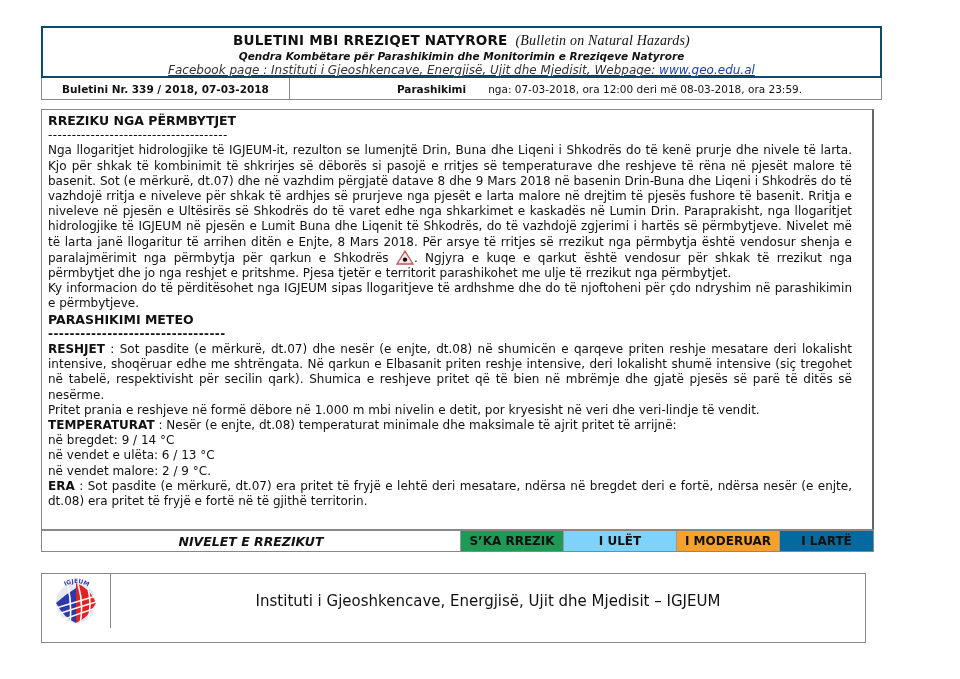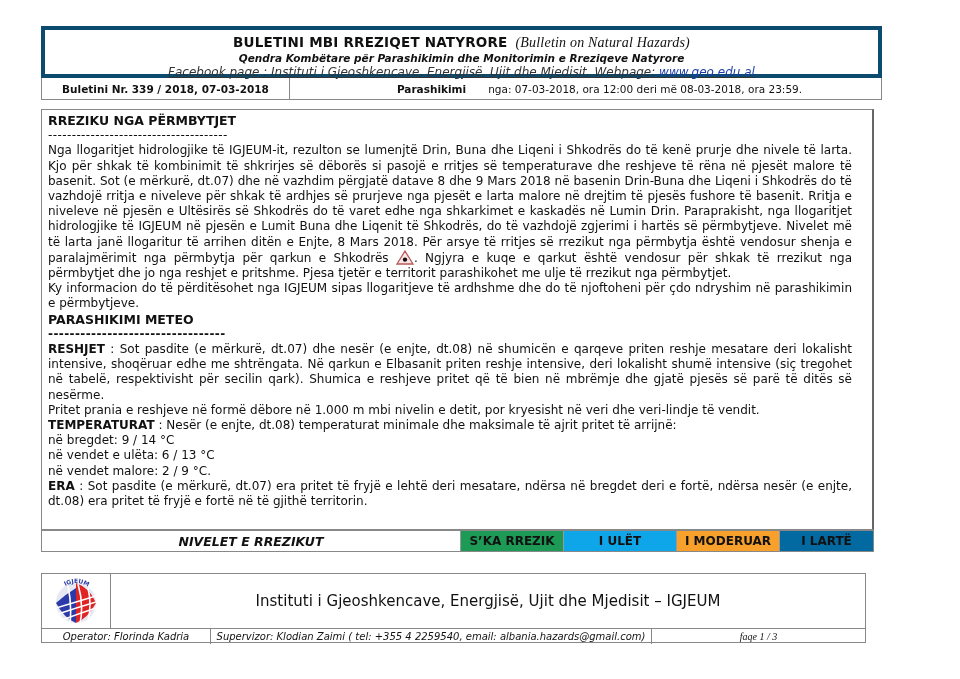--- a/index.html
+++ b/index.html
@@ -1,18 +1,18 @@
 <!DOCTYPE html>
 <html><head>
 <meta charset="utf-8">
 <style>
   html, body { margin: 0; padding: 0; background: #ffffff; }
   body { width: 960px; height: 679px; position: relative; overflow: hidden; font-family: "DejaVu Sans", sans-serif; color: #111; }
 
-  .hdr { position: absolute; left: 41px; top: 26px; width: 841px; height: 52px; border: 4px solid #0c4a6e; box-sizing: border-box; text-align: center; }
+  .hdr { position: absolute; left: 41px; top: 26px; width: 841px; height: 52px; border: 2px solid #0c4a6e; box-sizing: border-box; text-align: center; }
   .hdr .t1 { margin-top: 4px; font-size: 13.5px; font-weight: bold; letter-spacing: 0.2px; }
   .hdr .t1 .en { font-family: "Liberation Serif", serif; font-style: italic; font-weight: normal; font-size: 14px; margin-left: 8px; }
   .hdr .t2 { font-size: 10.5px; font-weight: bold; font-style: italic; margin-top: 1px; }
   .hdr .t3 { font-size: 12px; font-style: italic; text-decoration: underline; color: #333; margin-top: 1px; }
   .hdr .t3 a { color: #1a3ea8; }
 
   .meta { position: absolute; left: 41px; top: 78px; width: 841px; height: 22px; border: 1px solid #888; border-top: none; box-sizing: border-box; display: flex; font-size: 10.5px; gap: 8px; }
   .meta .c1 { width: 247px; border-right: 1px solid #888; font-weight: bold; display:flex; align-items:center; justify-content:center; }
   .meta .c2 { flex: 1; display:flex; align-items:center; justify-content:center; padding-left: 20px; }
   .meta .c2 b { margin-right: 22px; }
@@ -73,21 +73,21 @@
   <p><b>TEMPERATURAT</b><span> : Nesër (e enjte, dt.08) temperaturat minimale dhe maksimale të ajrit pritet të arrijnë:</span></p>
   <div>në bregdet: 9 / 14 °C</div>
   <div>në vendet e ulëta: 6 / 13 °C</div>
   <div>në vendet malore: 2 / 9 °C.</div>
   <p><b>ERA</b><span> : Sot pasdite (e mërkurë, dt.07) era pritet të fryjë e lehtë deri mesatare, ndërsa në bregdet deri e fortë, ndërsa nesër (e enjte, dt.08) era pritet të fryjë e fortë në të gjithë territorin.</span></p>
 </div>
 
 <div class="levels">
   <div class="lbl">NIVELET E RREZIKUT</div>
   <div class="lv" style="width: 102px; background: rgb(30, 154, 87);">S’KA RREZIK</div>
-  <div class="lv" style="width: 112px; background: #0ea5e9;">I ULËT</div>
+  <div class="lv" style="width: 112px; background: #7dd3fc;">I ULËT</div>
   <div class="lv" style="width: 102px; background: rgb(247, 161, 44);">I MODERUAR</div>
   <div class="lv" style="flex: 1 1 0%; background: #0369a1;">I LARTË</div>
 </div>
 
 <div class="ftr">
   <div class="logo">
     <svg width="68" height="54" viewBox="0 0 68 54">
       <defs>
           <clipPath id="gc">
             <circle cx="34" cy="29" r="20"></circle>
@@ -104,18 +104,13 @@
           <path d="M26,12 Q30,30 28,50"></path>
           <path d="M36,10 Q42,30 38,50"></path>
           <path d="M46,14 Q50,30 46,48"></path>
         </g>
       </g>
       <path id="arc" d="M20,14 Q34,4 48,14" fill="none"></path>
       <text font-size="6" font-weight="bold" fill="#2b3aa8" font-family="DejaVu Sans, sans-serif"><textPath href="#arc" startOffset="12%">IGJEUM</textPath></text>
     </svg>
   </div>
   <div class="inst">Instituti i Gjeoshkencave, Energjisë, Ujit dhe Mjedisit – IGJEUM</div>
-  <div class="row">
-    <div class="op">Operator: Florinda Kadria</div>
-    <div class="sup">Supervizor: Klodian Zaimi  ( tel: +355 4 2259540,  email: albania.hazards@gmail.com)</div>
-    <div class="pg">faqe 1 / 3</div>
-  </div>
 </div>
 
 </body></html>

